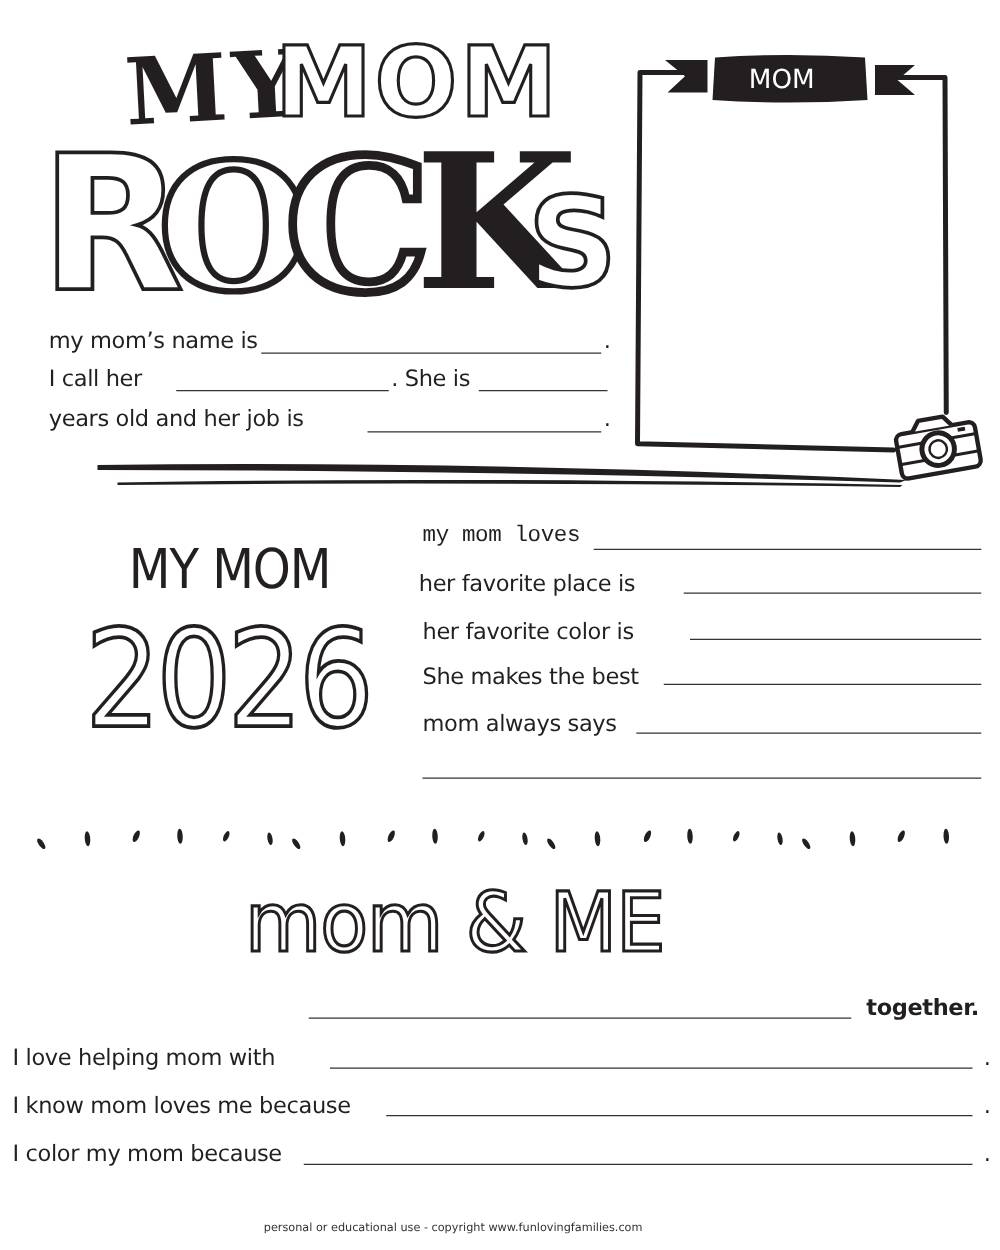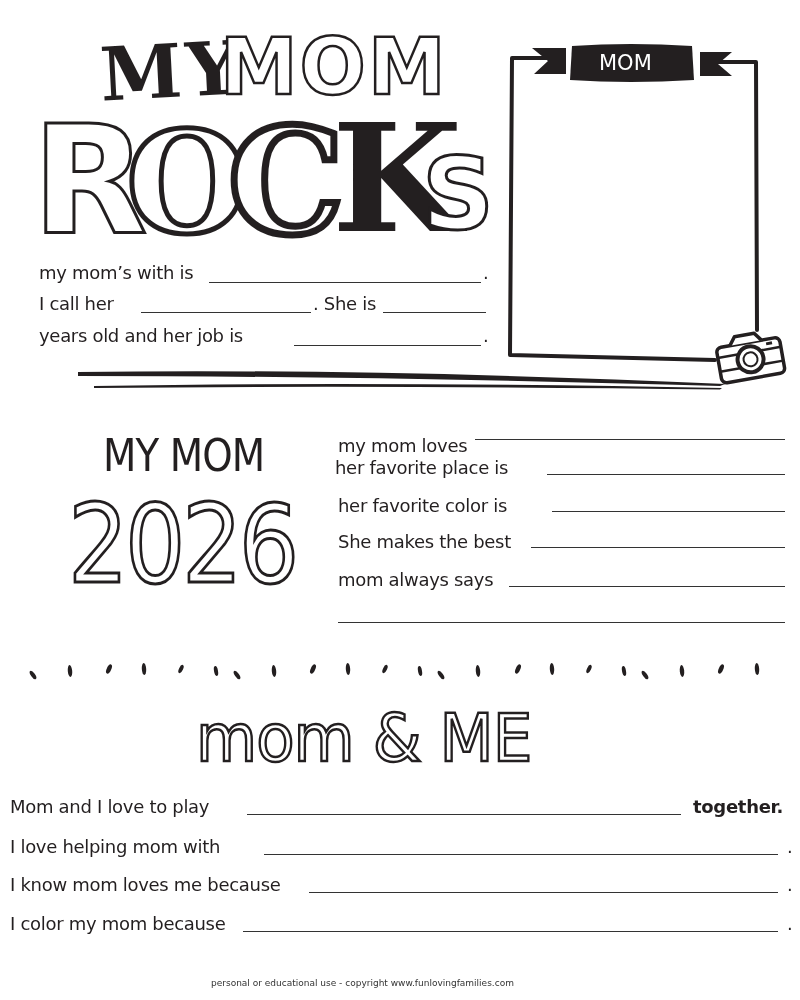--- a/index.html
+++ b/index.html
@@ -52,21 +52,21 @@
     <path d="M20 14 L26 6 L46 6 L52 14" fill="#fff" stroke="#231f20" stroke-width="3.5" stroke-linejoin="round"></path>
     <line x1="6" y1="24" x2="70" y2="24" stroke="#231f20" stroke-width="2.5"></line>
     <line x1="6" y1="38" x2="70" y2="38" stroke="#231f20" stroke-width="2.5"></line>
     <circle cx="38" cy="31" r="13" fill="#fff" stroke="#231f20" stroke-width="4"></circle>
     <circle cx="38" cy="31" r="7" fill="#fff" stroke="#231f20" stroke-width="2"></circle>
     <rect x="56" y="17" width="6" height="3" fill="#231f20"></rect>
   </svg>
 </div>
 
 <div class="abs" style="left:0; top:255px; width:500px; height:100px;">
-  <span class="field-label" style="left:39px; top:7px;">my mom’s with is</span>
+  <span class="field-label" style="left:39px; top:7px;">my mom’s name is</span>
   <div class="blank" style="left:209px; top:27px; width:272px;"></div>
   <span class="dot" style="left:483px; top:7px;">.</span>
 
   <span class="field-label" style="left:39px; top:38px;">I call her</span>
   <div class="blank" style="left:141px; top:57px; width:170px;"></div>
   <span class="field-label" style="left:313px; top:38px;">. She is</span>
   <div class="blank" style="left:383px; top:57px; width:103px;"></div>
 
   <span class="field-label" style="left:39px; top:70px;">years old and her job is</span>
   <div class="blank" style="left:294px; top:90px; width:187px;"></div>
@@ -75,21 +75,21 @@
 
 <svg width="700" height="30" viewBox="0 0 700 30" style="position:absolute; left:70px; top:362px;">
   <path d="M8 10 Q300 6 655 22 L650 24 Q300 14 8 14 Z" fill="#231f20"></path>
   <path d="M24 24 Q300 19 652 26 L650 27.5 Q300 23 24 26 Z" fill="#231f20"></path>
 </svg>
 
 <span class="mymom2" style="left:103px; top:430px;">MY MOM</span>
 <span class="year" style="left:68px; top:482px;">2026</span>
 
 <div class="abs" style="left:0; top:415px; width:800px; height:210px;">
-  <span class="field-label" style="left:338px; top:20px;">my mom loves</span>
+  <span class="field-label" style="left:338px; top:4px;font-family:Liberation Mono, monospace;">my mom loves</span>
   <div class="blank" style="left:475px; top:24px; width:310px;"></div>
 
   <span class="field-label" style="left:335px; top:42px;">her favorite place is</span>
   <div class="blank" style="left:547px; top:59px; width:238px;"></div>
 
   <span class="field-label" style="left:338px; top:80px;">her favorite color is</span>
   <div class="blank" style="left:552px; top:96px; width:233px;"></div>
 
   <span class="field-label" style="left:338px; top:116px;">She makes the best</span>
   <div class="blank" style="left:531px; top:132px; width:254px;"></div>
@@ -122,21 +122,20 @@
     <ellipse cx="645" cy="25" rx="2" ry="5" transform="rotate(-35 645 25)"></ellipse>
     <ellipse cx="682" cy="21" rx="2.2" ry="6" transform="rotate(-5 682 21)"></ellipse>
     <ellipse cx="721" cy="19" rx="2.2" ry="5" transform="rotate(25 721 19)"></ellipse>
     <ellipse cx="757" cy="19" rx="2.2" ry="6" transform="rotate(-3 757 19)"></ellipse>
   </g>
 </svg>
 
 <span class="momme" style="left:196px; top:700px;">mom &amp; ME</span>
 
 <div class="abs" style="left:0; top:790px; width:800px; height:160px;">
-  <span class="field-label" style="left:10px; top:6px;">Mom and I love to play</span>
   <div class="blank" style="left:247px; top:24px; width:434px;"></div>
   <span class="field-label" style="left:693px; top:6px;font-weight:bold;">together.</span>
 
   <span class="field-label" style="left:10px; top:46px;">I love helping mom with</span>
   <div class="blank" style="left:264px; top:64px; width:514px;"></div>
   <span class="dot" style="left:787px; top:46px;">.</span>
 
   <span class="field-label" style="left:10px; top:84px;">I know mom loves me because</span>
   <div class="blank" style="left:309px; top:102px; width:469px;"></div>
   <span class="dot" style="left:787px; top:84px;">.</span>

